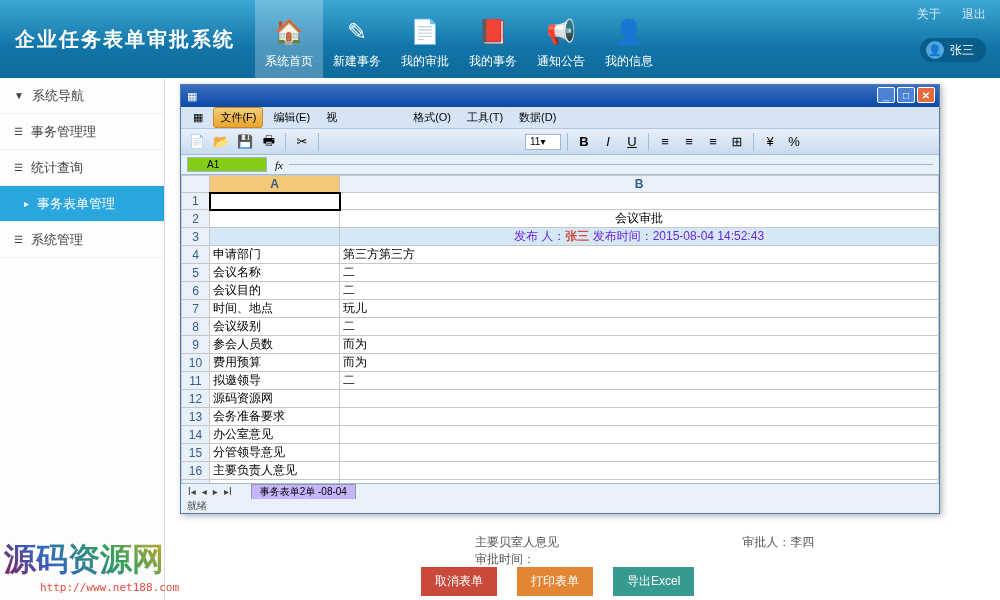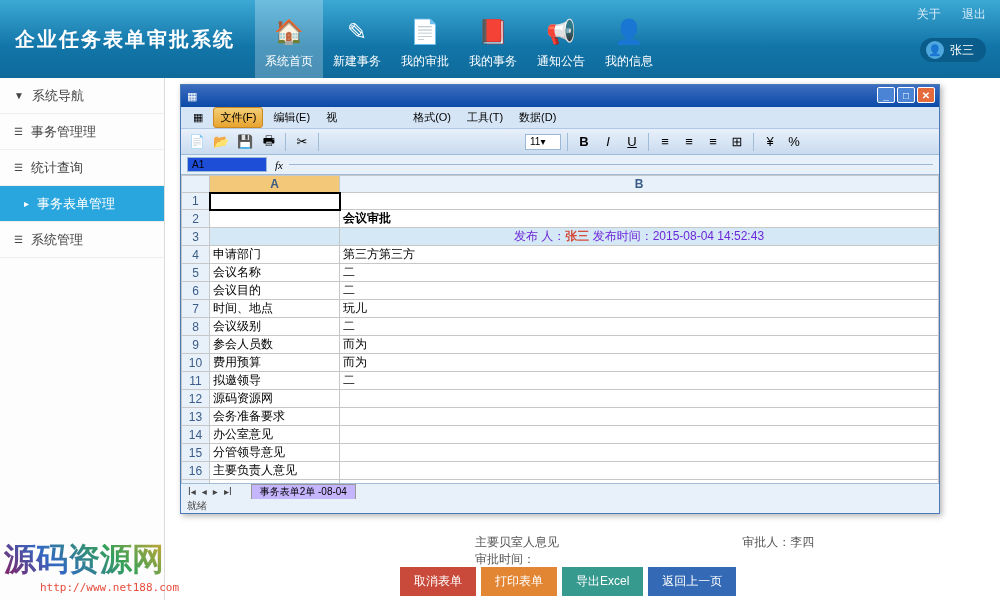--- a/index.html
+++ b/index.html
@@ -27,43 +27,43 @@
 .xw-max{background:#4b84d4;color:#fff}
 .xw-close{background:#e56b3d;color:#fff}
 .xw-menu{height:22px;background:#d6e5f5;display:flex;align-items:center;padding-left:6px;font-size:11px;gap:4px;border-bottom:1px solid #b0c8e3}
 .xw-menu span{padding:2px 6px;cursor:pointer}
 .xw-file{background:linear-gradient(#f3ce76,#e8a430);border:1px solid #c98820;border-radius:3px;padding:1px 8px}
 .xw-tb{height:26px;background:linear-gradient(#e8f0fa,#c9dbef);border-bottom:1px solid #a0bdd8;display:flex;align-items:center;padding:0 6px;gap:4px;font-size:11px}
 .tbicon{width:20px;height:20px;border:1px solid transparent;display:flex;align-items:center;justify-content:center;cursor:pointer;font-size:13px}
 .tbsep{width:1px;height:18px;background:#a0bdd8;margin:0 2px}
 .tbsel{padding:0 4px;border:1px solid #9bb8d6;background:#fff;height:16px;font-size:10px;display:flex;align-items:center}
 .xw-formula{height:20px;background:#e8f0fa;display:flex;align-items:center;padding:0 6px;font-size:11px;border-bottom:1px solid #a0bdd8}
-.cellref{width:80px;border:1px solid #9bb8d6;background:#1d4ed8;padding:1px 4px;margin-right:8px;font-size:10px}
+.cellref{width:80px;border:1px solid #9bb8d6;background:#84cc16;padding:1px 19px;margin-right:8px;font-size:10px}
 .fx{font-style:italic;font-family:serif;margin-right:6px}
 .grid-area{position:absolute;left:0;right:0;top:90px;bottom:30px;overflow:hidden;background:#fff}
 .grid-table{border-collapse:collapse;width:100%;table-layout:fixed}
 .grid-table td,.grid-table th{border:1px solid #c7c7c7;font-size:12px;height:17px;padding:0 3px;white-space:nowrap;overflow:hidden}
 .rowhdr{background:#e8f0fa;text-align:center;width:28px;color:#3a5c87;font-size:10px}
 .colhdr{background:#e8f0fa;text-align:center;color:#3a5c87;height:18px;font-size:11px}
 .colhdr.sel{background:#f3c878}
 .col-a{width:130px}
-.title-cell{text-align:left;font-weight:bold;font-size:15px}
+.title-cell{text-align:center;font-weight:normal;font-size:15px}
 .pub-row{background:#d5e8f5}
 .pub-label{color:#6d28d9;font-weight:normal}
 .pub-name{color:#d44c3a;font-weight:bold}
 .pub-time{color:#6d28d9}
 .xw-tabs{position:absolute;left:0;right:0;bottom:14px;height:16px;background:#e8f0fa;border-top:1px solid #a0bdd8;display:flex;align-items:center;font-size:10px;padding-left:4px}
 .tab-nav{padding:0 3px;cursor:pointer;color:#444}
 .sheet-tab{border:1px solid #999;border-bottom:none;background:#c4b5fd;padding:0 8px;margin-left:16px;font-size:10px}
 .xw-status{position:absolute;left:0;right:0;bottom:0;height:14px;background:#e8f0fa;font-size:10px;padding-left:6px;color:#444;display:flex;align-items:center}
 .watermark{position:absolute;left:4px;bottom:18px;font-size:32px;font-weight:bold;font-family:"STKaiti","KaiTi",serif;background:linear-gradient(45deg,#8e1a5a,#3268c2,#34a05a,#d2a832);-webkit-background-clip:text;background-clip:text;color:transparent;pointer-events:none}
 .watermark-url{position:absolute;left:40px;bottom:6px;font-size:11px;color:#e74c3c;font-family:monospace}
 .bottom-row{position:absolute;left:310px;bottom:32px;font-size:12px;color:#555}
 .bottom-row span{margin-right:180px}
-.action-btns{position:absolute;left:235px;bottom:4px;display:flex;gap:5px}
+.action-btns{position:absolute;left:256px;bottom:4px;display:flex;gap:20px}
 .abtn{padding:6px 14px;color:#fff;font-size:12px;border:none;cursor:pointer}
 .b-red{background:#c9493a}
 .b-or{background:#e38633}
 .b-gr{background:#369a8f}
 .b-bl{background:#346ab5}
 </style>
 </head>
 <body>
 
 <div class="topbar">
@@ -289,18 +289,17 @@
   <div class="bottom-row">
     <span>主要贝室人息见</span>
     <span>审批人：李四</span>
     <span>审批时间：</span>
   </div>
 
   <div class="action-btns">
     <button class="abtn b-red">取消表单</button>
     <button class="abtn b-or">打印表单</button>
     <button class="abtn b-gr">导出Excel</button>
-    <button class="abtn b-bl">返回上一页</button>
   </div>
 </div>
 
 <div class="watermark">源码资源网</div>
 <div class="watermark-url">http://www.net188.com</div>
 
 </body></html>

